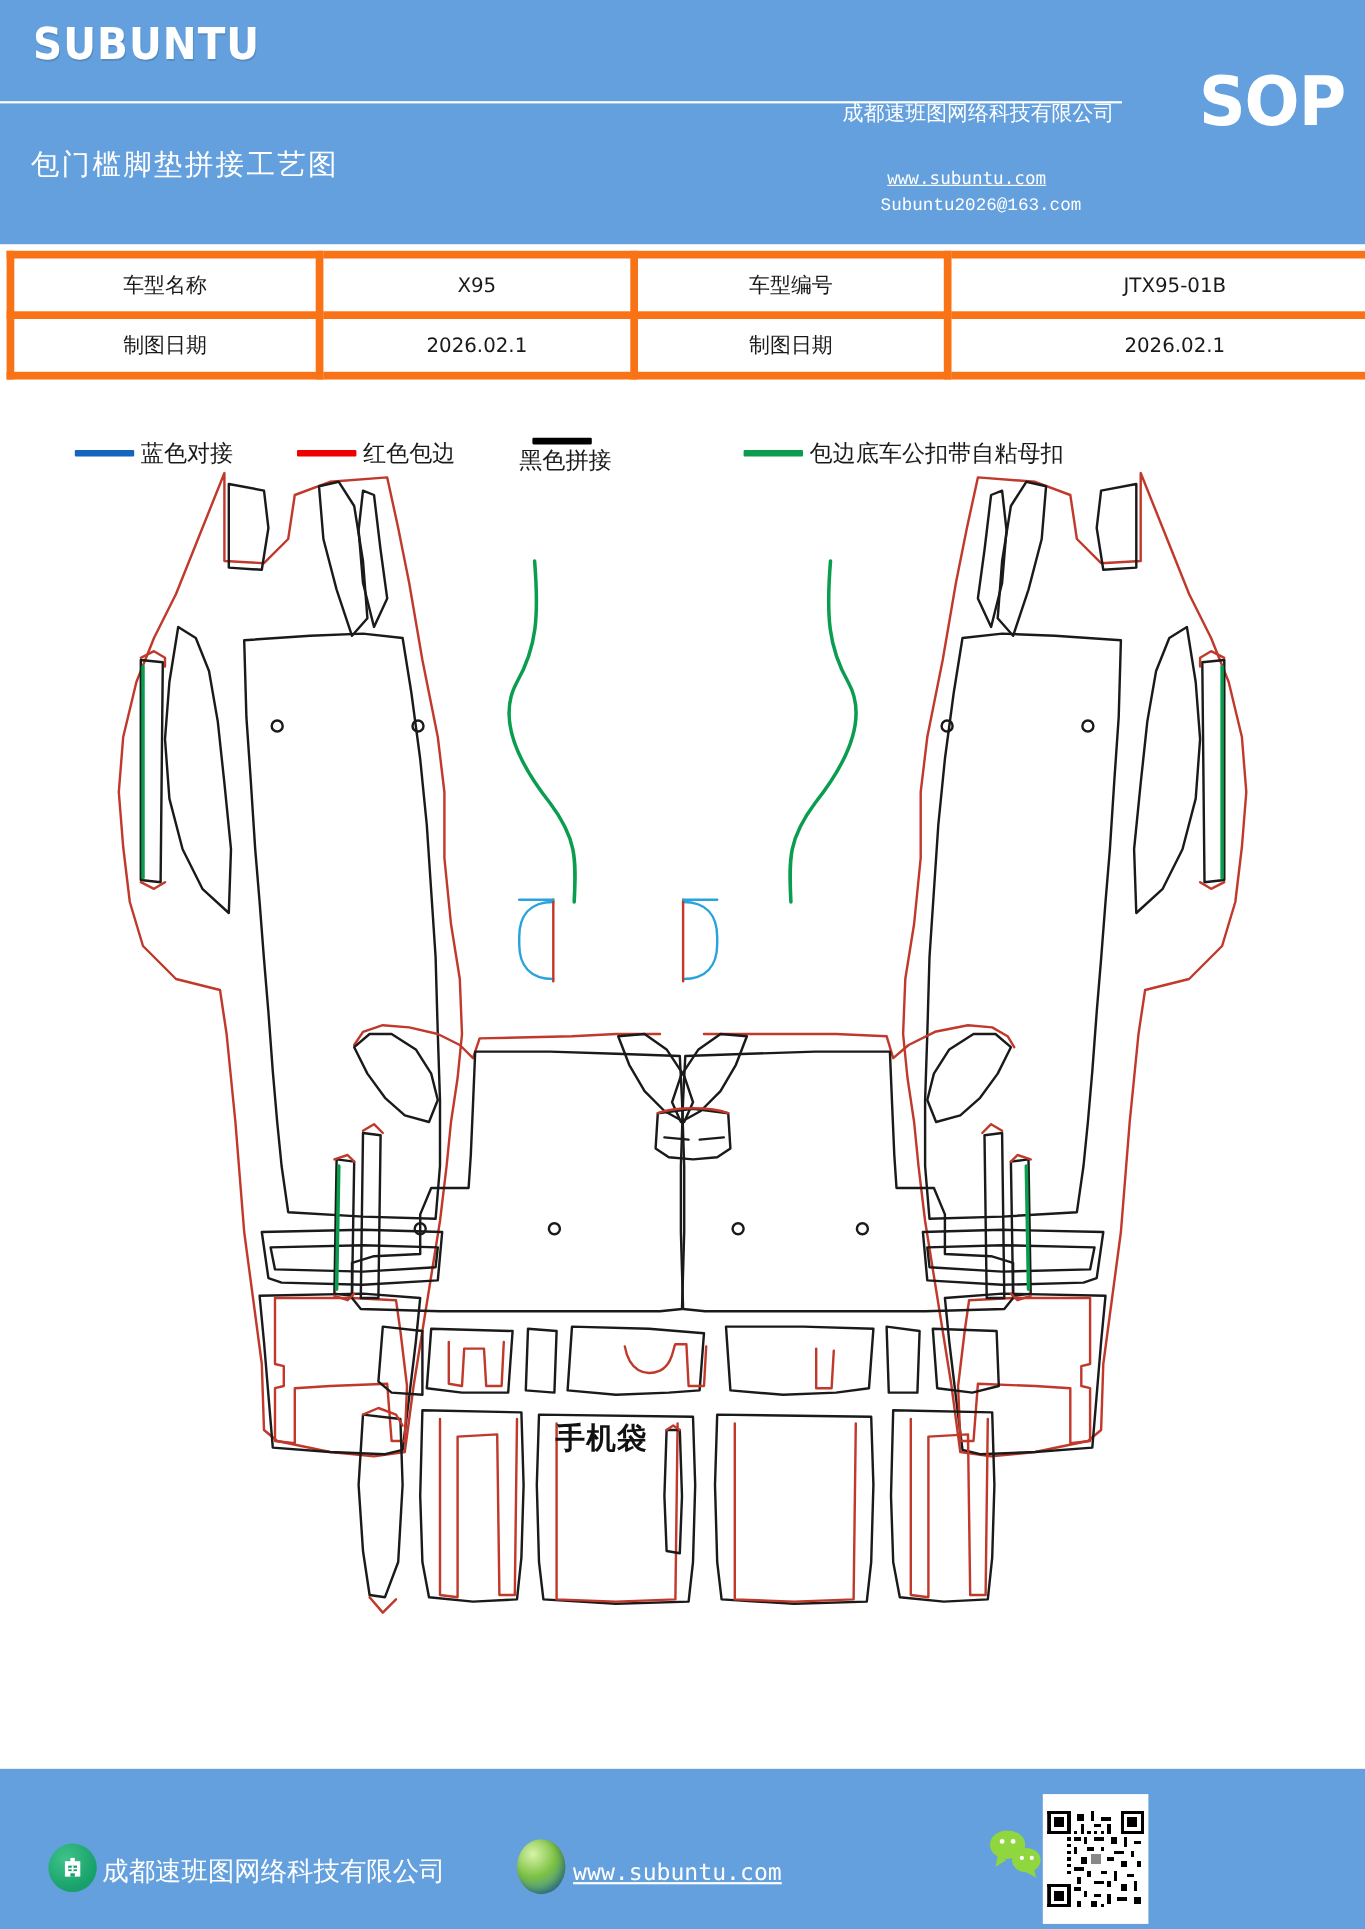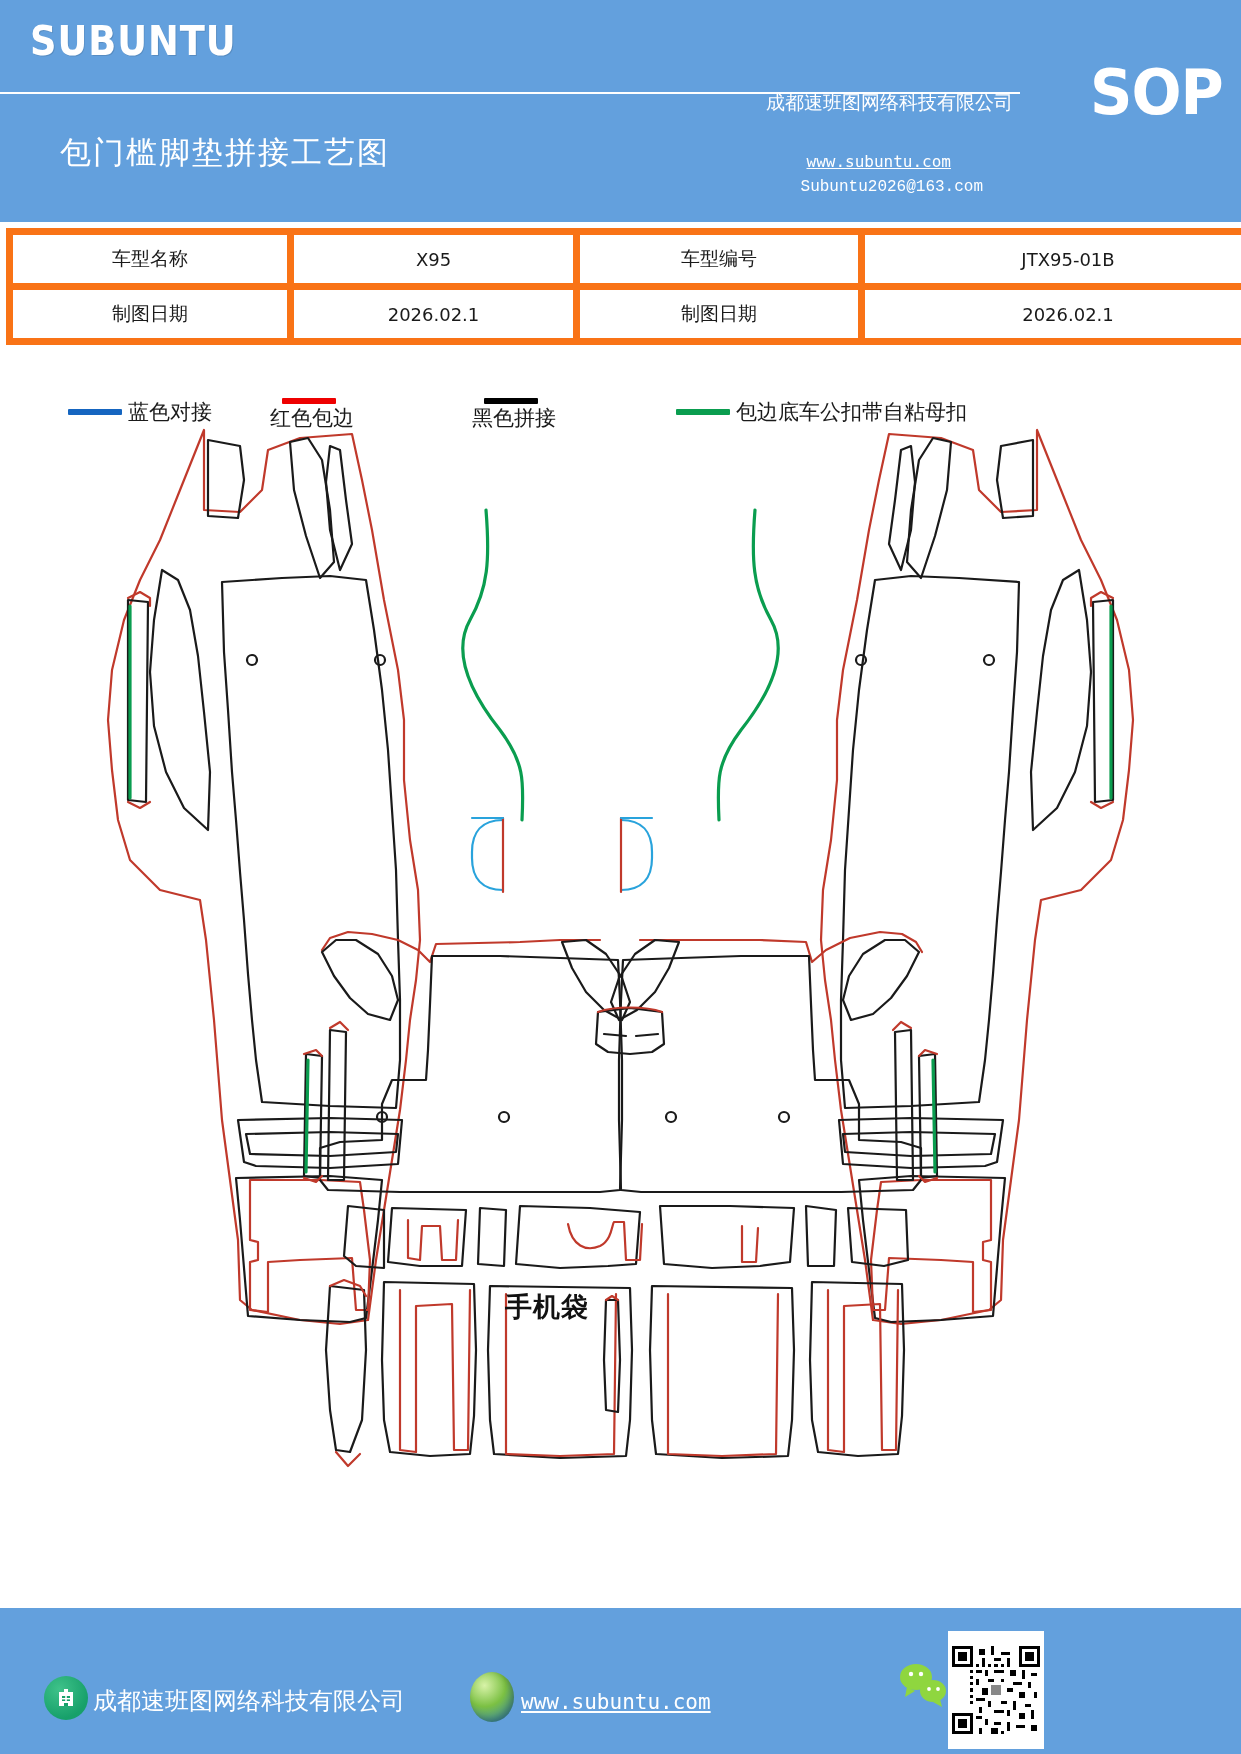--- a/index.html
+++ b/index.html
@@ -19,21 +19,21 @@
     font-weight:700;font-size:40px;letter-spacing:1px;color:#ffffff;
     text-shadow:1px 1px 0 rgba(0,0,0,.12);
     transform:scaleX(.92);transform-origin:left center;
   }
   .hrule{
     position:absolute;left:0;top:92px;width:1020px;height:2px;background:#ffffff;
   }
   .doc-title{
     position:absolute;left:28px;top:132px;
     font-family:"DejaVu Sans",sans-serif;
-    font-size:31px;color:#ffffff;letter-spacing:2px;font-weight:400;margin-left:32px;
+    font-size:26px;color:#ffffff;letter-spacing:2px;font-weight:400;
   }
   .sop{
     position:absolute;right:18px;top:56px;
     font-family:"DejaVu Sans",sans-serif;
     font-weight:700;font-size:62px;color:#ffffff;letter-spacing:-1px;
     transform:scaleX(.95);transform-origin:right center;
   }
   .company-top{
     position:absolute;right:228px;top:90px;
     font-family:"DejaVu Sans",sans-serif;
@@ -140,21 +140,21 @@
     <td class="col-d v">2026.02.1</td>
   </tr>
 </tbody>
   </table>
 
 <div class="legend">
   <div class="legend-item" style="left:68px;">
     <span class="swatch" id="sw0" style="background: rgb(21, 101, 192);"></span>
     <span class="legend-label">蓝色对接</span>
   </div>
-  <div class="legend-item" style="left:270px;flex-direction:column;">
+  <div class="legend-item" style="left:270px;">
     <span class="swatch" id="sw1" style="background: rgb(238, 0, 0);"></span>
     <span class="legend-label">红色包边</span>
   </div>
   <div class="legend-item" style="left:472px;flex-direction:column;">
     <span class="swatch" id="sw2" style="background: rgb(0, 0, 0);"></span>
     <span class="legend-label">黑色拼接</span>
   </div>
   <div class="legend-item" style="left:676px;">
     <span class="swatch" id="sw3" style="background: rgb(10, 157, 79);"></span>
     <span class="legend-label">包边底车公扣带自粘母扣</span>

